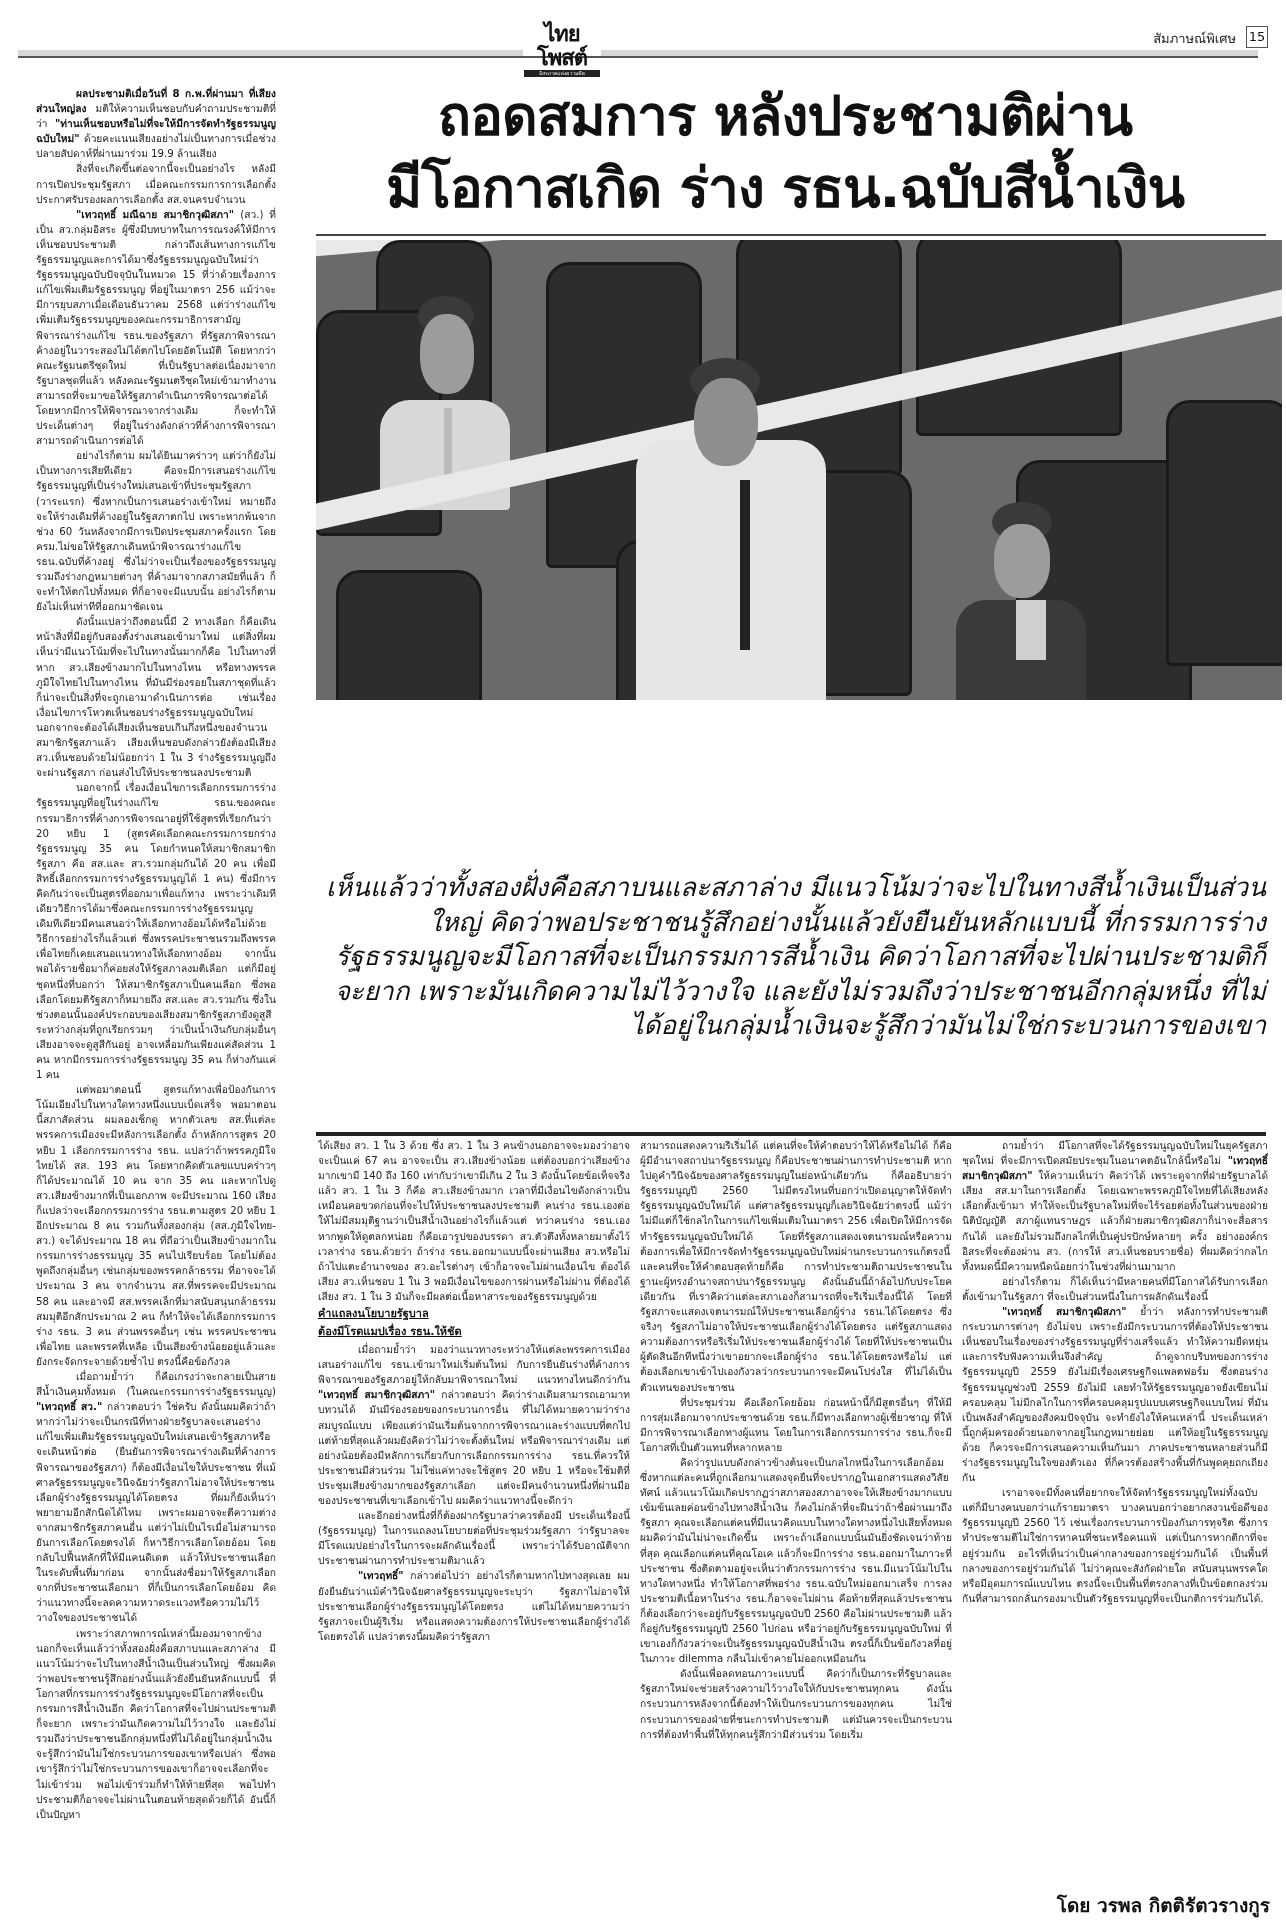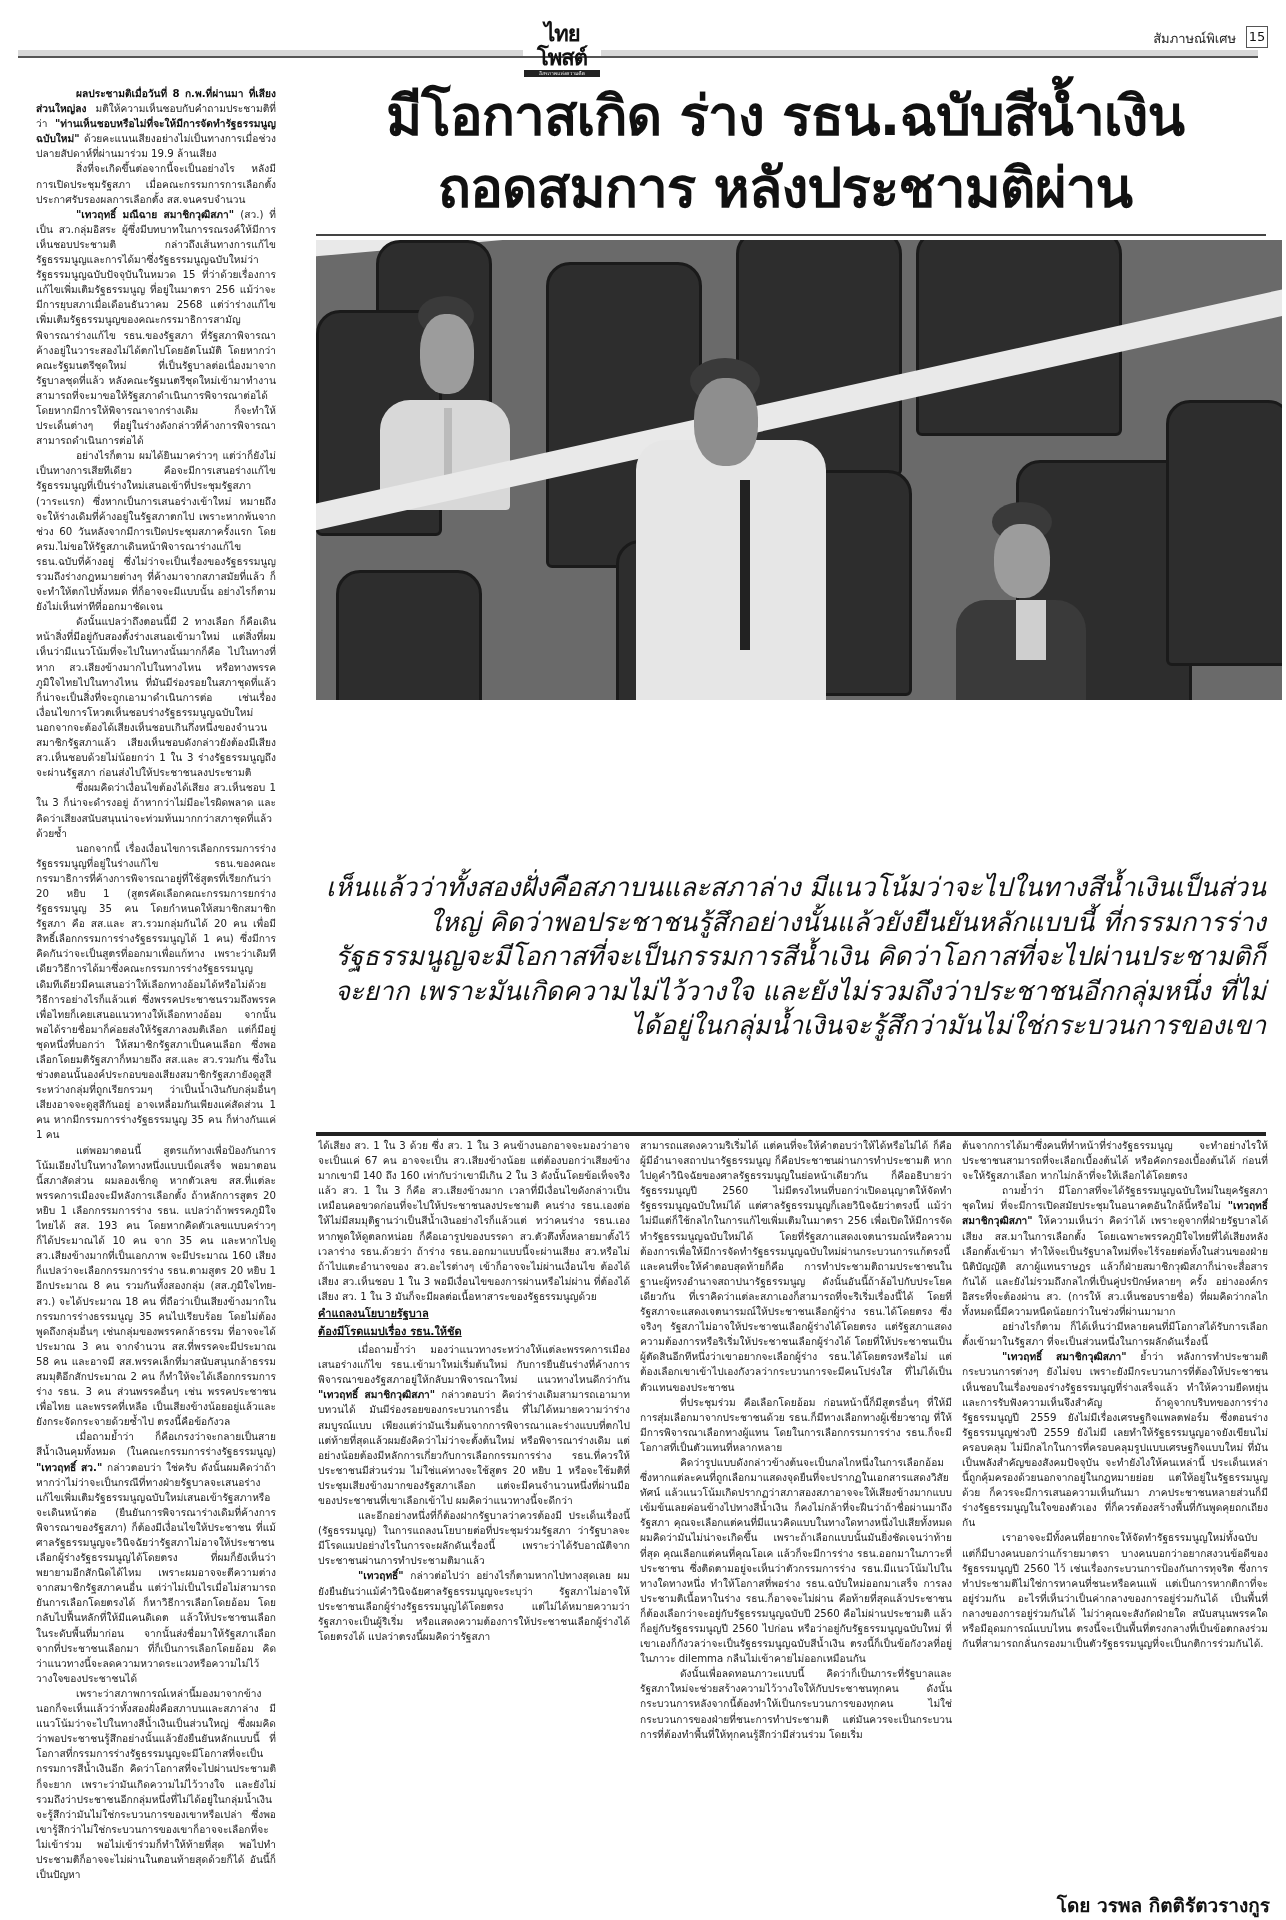--- a/index.html
+++ b/index.html
@@ -55,22 +55,22 @@
   <div class="mast-rule-dark"></div>
   <div class="logo">
     <div class="logo-text">ไทยโพสต์</div>
     <span class="logo-tag">อิสรภาพแห่งความคิด</span>
   </div>
   <div class="section-name">สัมภาษณ์พิเศษ</div>
   <div class="page-number">15</div>
 </header>
 
 <h1 class="headline" style="margin:0;">
+  <div>ถอดสมการ หลังประชามติผ่าน</div>
   <div>มีโอกาสเกิด ร่าง รธน.ฉบับสีน้ำเงิน</div>
-  <div>ถอดสมการ หลังประชามติผ่าน</div>
 </h1>
 <div class="headline-rule"></div>
 
 <div class="photo" title="สมาชิกวุฒิสภาลุกขึ้นอภิปรายในห้องประชุมรัฐสภา">
 
   <div class="band" style="left:-20px;top:-4px;width:420px;height:22px;transform:rotate(-5deg);"></div>
   <div class="seat" style="left:60px;top:0px;width:110px;height:230px;"></div>
   <div class="seat" style="left:230px;top:22px;width:150px;height:300px;"></div>
   <div class="seat" style="left:420px;top:-10px;width:160px;height:240px;"></div>
   <div class="seat" style="left:600px;top:-10px;width:200px;height:200px;"></div>
@@ -107,41 +107,39 @@
 
 <blockquote class="pullquote" style="margin:0;">เห็นแล้วว่าทั้งสองฝั่งคือสภาบนและสภาล่าง มีแนวโน้มว่าจะไปในทางสีน้ำเงินเป็นส่วนใหญ่ คิดว่าพอประชาชนรู้สึกอย่างนั้นแล้วยังยืนยันหลักแบบนี้ ที่กรรมการร่างรัฐธรรมนูญจะมีโอกาสที่จะเป็นกรรมการสีน้ำเงิน คิดว่าโอกาสที่จะไปผ่านประชามติก็จะยาก เพราะมันเกิดความไม่ไว้วางใจ และยังไม่รวมถึงว่าประชาชนอีกกลุ่มหนึ่ง ที่ไม่ได้อยู่ในกลุ่มน้ำเงินจะรู้สึกว่ามันไม่ใช่กระบวนการของเขา</blockquote>
 <div class="pull-rule"></div>
 
 <article class="col col-1" id="col1">
     <p><b>ผลประชามติเมื่อวันที่ 8 ก.พ.ที่ผ่านมา ที่เสียงส่วนใหญ่ลง </b><span>มติให้ความเห็นชอบกับคำถามประชามติที่ว่า </span><b>"ท่านเห็นชอบหรือไม่ที่จะให้มีการจัดทำรัฐธรรมนูญฉบับใหม่" </b><span>ด้วยคะแนนเสียงอย่างไม่เป็นทางการเมื่อช่วงปลายสัปดาห์ที่ผ่านมาร่วม 19.9 ล้านเสียง </span></p>
     <p><span>สิ่งที่จะเกิดขึ้นต่อจากนี้จะเป็นอย่างไร หลังมีการเปิดประชุมรัฐสภา เมื่อคณะกรรมการการเลือกตั้งประกาศรับรองผลการเลือกตั้ง สส.จนครบจำนวน </span></p>
     <p><b>"เทวฤทธิ์ มณีฉาย สมาชิกวุฒิสภา" </b><span>(สว.) ที่เป็น สว.กลุ่มอิสระ ผู้ซึ่งมีบทบาทในการรณรงค์ให้มีการเห็นชอบประชามติ กล่าวถึงเส้นทางการแก้ไขรัฐธรรมนูญและการได้มาซึ่งรัฐธรรมนูญฉบับใหม่ว่า รัฐธรรมนูญฉบับปัจจุบันในหมวด 15 ที่ว่าด้วยเรื่องการแก้ไขเพิ่มเติมรัฐธรรมนูญ ที่อยู่ในมาตรา 256 แม้ว่าจะมีการยุบสภาเมื่อเดือนธันวาคม 2568 แต่ว่าร่างแก้ไขเพิ่มเติมรัฐธรรมนูญของคณะกรรมาธิการสามัญพิจารณาร่างแก้ไข รธน.ของรัฐสภา ที่รัฐสภาพิจารณาค้างอยู่ในวาระสองไม่ได้ตกไปโดยอัตโนมัติ โดยหากว่าคณะรัฐมนตรีชุดใหม่ ที่เป็นรัฐบาลต่อเนื่องมาจากรัฐบาลชุดที่แล้ว หลังคณะรัฐมนตรีชุดใหม่เข้ามาทำงาน สามารถที่จะมาขอให้รัฐสภาดำเนินการพิจารณาต่อได้ โดยหากมีการให้พิจารณาจากร่างเดิม ก็จะทำให้ประเด็นต่างๆ ที่อยู่ในร่างดังกล่าวที่ค้างการพิจารณาสามารถดำเนินการต่อได้ </span></p>
     <p><span>อย่างไรก็ตาม ผมได้ยินมาคร่าวๆ แต่ว่าก็ยังไม่เป็นทางการเสียทีเดียว คือจะมีการเสนอร่างแก้ไขรัฐธรรมนูญที่เป็นร่างใหม่เสนอเข้าที่ประชุมรัฐสภา (วาระแรก) ซึ่งหากเป็นการเสนอร่างเข้าใหม่ หมายถึงจะให้ร่างเดิมที่ค้างอยู่ในรัฐสภาตกไป เพราะหากพ้นจากช่วง 60 วันหลังจากมีการเปิดประชุมสภาครั้งแรก โดย ครม.ไม่ขอให้รัฐสภาเดินหน้าพิจารณาร่างแก้ไข รธน.ฉบับที่ค้างอยู่ ซึ่งไม่ว่าจะเป็นเรื่องของรัฐธรรมนูญรวมถึงร่างกฎหมายต่างๆ ที่ค้างมาจากสภาสมัยที่แล้ว ก็จะทำให้ตกไปทั้งหมด ที่ก็อาจจะมีแบบนั้น อย่างไรก็ตามยังไม่เห็นท่าทีที่ออกมาชัดเจน </span></p>
     <p><span>ดังนั้นแปลว่าถึงตอนนี้มี 2 ทางเลือก ก็คือเดินหน้าสิ่งที่มีอยู่กับสองตั้งร่างเสนอเข้ามาใหม่ แต่สิ่งที่ผมเห็นว่ามีแนวโน้มที่จะไปในทางนั้นมากก็คือ ไปในทางที่หาก สว.เสียงข้างมากไปในทางไหน หรือทางพรรคภูมิใจไทยไปในทางไหน ที่มันมีร่องรอยในสภาชุดที่แล้ว ก็น่าจะเป็นสิ่งที่จะถูกเอามาดำเนินการต่อ เช่นเรื่องเงื่อนไขการโหวตเห็นชอบร่างรัฐธรรมนูญฉบับใหม่ นอกจากจะต้องได้เสียงเห็นชอบเกินกึ่งหนึ่งของจำนวนสมาชิกรัฐสภาแล้ว เสียงเห็นชอบดังกล่าวยังต้องมีเสียง สว.เห็นชอบด้วยไม่น้อยกว่า 1 ใน 3 ร่างรัฐธรรมนูญถึงจะผ่านรัฐสภา ก่อนส่งไปให้ประชาชนลงประชามติ </span></p>
-    <p><span>ซึ่งผมคิดว่าเงื่อนไขต้องได้เสียง สว.เห็นชอบ 1 ใน 3 ก็น่าจะดำรงอยู่ ถ้าหากว่าไม่มีอะไรผิดพลาด และคิดว่าเสียงสนับสนุนน่าจะท่วมท้นมากกว่าสภาชุดที่แล้วด้วยซ้ำ </span></p>
     <p><span>นอกจากนี้ เรื่องเงื่อนไขการเลือกกรรมการร่างรัฐธรรมนูญที่อยู่ในร่างแก้ไข รธน.ของคณะกรรมาธิการที่ค้างการพิจารณาอยู่ที่ใช้สูตรที่เรียกกันว่า 20 หยิบ 1 (สูตรคัดเลือกคณะกรรมการยกร่างรัฐธรรมนูญ 35 คน โดยกำหนดให้สมาชิกสมาชิกรัฐสภา คือ สส.และ สว.รวมกลุ่มกันได้ 20 คน เพื่อมีสิทธิ์เลือกกรรมการร่างรัฐธรรมนูญได้ 1 คน) ซึ่งมีการคิดกันว่าจะเป็นสูตรที่ออกมาเพื่อแก้ทาง เพราะว่าเดิมทีเดียววิธีการได้มาซึ่งคณะกรรมการร่างรัฐธรรมนูญ เดิมทีเดียวมีคนเสนอว่าให้เลือกทางอ้อมได้หรือไม่ด้วยวิธีการอย่างไรก็แล้วแต่ ซึ่งพรรคประชาชนรวมถึงพรรคเพื่อไทยก็เคยเสนอแนวทางให้เลือกทางอ้อม จากนั้นพอได้รายชื่อมาก็ค่อยส่งให้รัฐสภาลงมติเลือก แต่ก็มีอยู่ชุดหนึ่งที่บอกว่า ให้สมาชิกรัฐสภาเป็นคนเลือก ซึ่งพอเลือกโดยมติรัฐสภาก็หมายถึง สส.และ สว.รวมกัน ซึ่งในช่วงตอนนั้นองค์ประกอบของเสียงสมาชิกรัฐสภายังดูสูสี ระหว่างกลุ่มที่ถูกเรียกรวมๆ ว่าเป็นน้ำเงินกับกลุ่มอื่นๆ เสียงอาจจะดูสูสีกันอยู่ อาจเหลื่อมกันเพียงแค่สัดส่วน 1 คน หากมีกรรมการร่างรัฐธรรมนูญ 35 คน ก็ห่างกันแค่ 1 คน </span></p>
     <p><span>แต่พอมาตอนนี้ สูตรแก้ทางเพื่อป้องกันการโน้มเอียงไปในทางใดทางหนึ่งแบบเบ็ดเสร็จ พอมาตอนนี้สภาสัดส่วน ผมลองเช็กดู หากตัวเลข สส.ที่แต่ละพรรคการเมืองจะมีหลังการเลือกตั้ง ถ้าหลักการสูตร 20 หยิบ 1 เลือกกรรมการร่าง รธน. แปลว่าถ้าพรรคภูมิใจไทยได้ สส. 193 คน โดยหากคิดตัวเลขแบบคร่าวๆ ก็ได้ประมาณได้ 10 คน จาก 35 คน และหากไปดู สว.เสียงข้างมากที่เป็นเอกภาพ จะมีประมาณ 160 เสียง ก็แปลว่าจะเลือกกรรมการร่าง รธน.ตามสูตร 20 หยิบ 1 อีกประมาณ 8 คน รวมกันทั้งสองกลุ่ม (สส.ภูมิใจไทย-สว.) จะได้ประมาณ 18 คน ที่ถือว่าเป็นเสียงข้างมากในกรรมการร่างธรรมนูญ 35 คนไปเรียบร้อย โดยไม่ต้องพูดถึงกลุ่มอื่นๆ เช่นกลุ่มของพรรคกล้าธรรม ที่อาจจะได้ประมาณ 3 คน จากจำนวน สส.ที่พรรคจะมีประมาณ 58 คน และอาจมี สส.พรรคเล็กที่มาสนับสนุนกล้าธรรมสมมุติอีกสักประมาณ 2 คน ก็ทำให้จะได้เลือกกรรมการร่าง รธน. 3 คน ส่วนพรรคอื่นๆ เช่น พรรคประชาชน เพื่อไทย และพรรคที่เหลือ เป็นเสียงข้างน้อยอยู่แล้วและยังกระจัดกระจายด้วยซ้ำไป ตรงนี้คือข้อกังวล </span></p>
     <p><span>เมื่อถามย้ำว่า ก็คือเกรงว่าจะกลายเป็นสายสีน้ำเงินคุมทั้งหมด (ในคณะกรรมการร่างรัฐธรรมนูญ) </span><b>"เทวฤทธิ์ สว." </b><span>กล่าวตอบว่า ใช่ครับ ดังนั้นผมคิดว่าถ้าหากว่าไม่ว่าจะเป็นกรณีที่ทางฝ่ายรัฐบาลจะเสนอร่างแก้ไขเพิ่มเติมรัฐธรรมนูญฉบับใหม่เสนอเข้ารัฐสภาหรือจะเดินหน้าต่อ (ยืนยันการพิจารณาร่างเดิมที่ค้างการพิจารณาของรัฐสภา) ก็ต้องมีเงื่อนไขให้ประชาชน ที่แม้ศาลรัฐธรรมนูญจะวินิจฉัยว่ารัฐสภาไม่อาจให้ประชาชนเลือกผู้ร่างรัฐธรรมนูญได้โดยตรง ที่ผมก็ยังเห็นว่าพยายามอีกสักนิดได้ไหม เพราะผมอาจจะตีความต่างจากสมาชิกรัฐสภาคนอื่น แต่ว่าไม่เป็นไรเมื่อไม่สามารถยันการเลือกโดยตรงได้ ก็หาวิธีการเลือกโดยอ้อม โดยกลับไปฟื้นหลักที่ให้มีแคนดิเดต แล้วให้ประชาชนเลือกในระดับพื้นที่มาก่อน จากนั้นส่งชื่อมาให้รัฐสภาเลือกจากที่ประชาชนเลือกมา ที่ก็เป็นการเลือกโดยอ้อม คิดว่าแนวทางนี้จะลดความหวาดระแวงหรือความไม่ไว้วางใจของประชาชนได้ </span></p>
     <p><span>เพราะว่าสภาพการณ์เหล่านี้มองมาจากข้างนอกก็จะเห็นแล้วว่าทั้งสองฝั่งคือสภาบนและสภาล่าง มีแนวโน้มว่าจะไปในทางสีน้ำเงินเป็นส่วนใหญ่ ซึ่งผมคิดว่าพอประชาชนรู้สึกอย่างนั้นแล้วยังยืนยันหลักแบบนี้ ที่โอกาสที่กรรมการร่างรัฐธรรมนูญจะมีโอกาสที่จะเป็นกรรมการสีน้ำเงินอีก คิดว่าโอกาสที่จะไปผ่านประชามติก็จะยาก เพราะว่ามันเกิดความไม่ไว้วางใจ และยังไม่รวมถึงว่าประชาชนอีกกลุ่มหนึ่งที่ไม่ได้อยู่ในกลุ่มน้ำเงินจะรู้สึกว่ามันไม่ใช่กระบวนการของเขาหรือเปล่า ซึ่งพอเขารู้สึกว่าไม่ใช่กระบวนการของเขาก็อาจจะเลือกที่จะไม่เข้าร่วม พอไม่เข้าร่วมก็ทำให้ท้ายที่สุด พอไปทำประชามติก็อาจจะไม่ผ่านในตอนท้ายสุดด้วยก็ได้ อันนี้ก็เป็นปัญหา </span></p>
   </article>
 <article class="col col-2" id="col2">
     <p class="noindent"><span>ได้เสียง สว. 1 ใน 3 ด้วย ซึ่ง สว. 1 ใน 3 คนข้างนอกอาจจะมองว่าอาจจะเป็นแค่ 67 คน อาจจะเป็น สว.เสียงข้างน้อย แต่ต้องบอกว่าเสียงข้างมากเขามี 140 ถึง 160 เท่ากับว่าเขามีเกิน 2 ใน 3 ดังนั้นโดยข้อเท็จจริงแล้ว สว. 1 ใน 3 ก็คือ สว.เสียงข้างมาก เวลาที่มีเงื่อนไขดังกล่าวเป็นเหมือนคอขวดก่อนที่จะไปให้ประชาชนลงประชามติ คนร่าง รธน.เองต่อให้ไม่มีสมมุติฐานว่าเป็นสีน้ำเงินอย่างไรก็แล้วแต่ ทว่าคนร่าง รธน.เองหากพูดให้ดูตลกหน่อย ก็คือเอารูปของบรรดา สว.ตัวตึงทั้งหลายมาตั้งไว้เวลาร่าง รธน.ด้วยว่า ถ้าร่าง รธน.ออกมาแบบนี้จะผ่านเสียง สว.หรือไม่ ถ้าไปแตะอำนาจของ สว.อะไรต่างๆ เข้าก็อาจจะไม่ผ่านเงื่อนไข ต้องได้เสียง สว.เห็นชอบ 1 ใน 3 พอมีเงื่อนไขของการผ่านหรือไม่ผ่าน ที่ต้องได้เสียง สว. 1 ใน 3 มันก็จะมีผลต่อเนื้อหาสาระของรัฐธรรมนูญด้วย </span></p>
     <div class="subhead">คำแถลงนโยบายรัฐบาล</div>
     <div class="subhead">ต้องมีโรดแมปเรื่อง รธน.ให้ชัด</div>
     <p><span>เมื่อถามย้ำว่า มองว่าแนวทางระหว่างให้แต่ละพรรคการเมืองเสนอร่างแก้ไข รธน.เข้ามาใหม่เริ่มต้นใหม่ กับการยืนยันร่างที่ค้างการพิจารณาของรัฐสภาอยู่ให้กลับมาพิจารณาใหม่ แนวทางไหนดีกว่ากัน </span><b>"เทวฤทธิ์ สมาชิกวุฒิสภา" </b><span>กล่าวตอบว่า คิดว่าร่างเดิมสามารถเอามาทบทวนได้ มันมีร่องรอยของกระบวนการอื่น ที่ไม่ได้หมายความว่าร่างสมบูรณ์แบบ เพียงแต่ว่ามันเริ่มต้นจากการพิจารณาและร่างแบบที่ตกไป แต่ท้ายที่สุดแล้วผมยังคิดว่าไม่ว่าจะตั้งต้นใหม่ หรือพิจารณาร่างเดิม แต่อย่างน้อยต้องมีหลักการเกี่ยวกับการเลือกกรรมการร่าง รธน.ที่ควรให้ประชาชนมีส่วนร่วม ไม่ใช่แค่ทางจะใช้สูตร 20 หยิบ 1 หรือจะใช้มติที่ประชุมเสียงข้างมากของรัฐสภาเลือก แต่จะมีคนจำนวนหนึ่งที่ผ่านมือของประชาชนที่เขาเลือกเข้าไป ผมคิดว่าแนวทางนี้จะดีกว่า </span></p>
     <p><span>และอีกอย่างหนึ่งที่ก็ต้องฝากรัฐบาลว่าควรต้องมี ประเด็นเรื่องนี้ (รัฐธรรมนูญ) ในการแถลงนโยบายต่อที่ประชุมร่วมรัฐสภา ว่ารัฐบาลจะมีโรดแมปอย่างไรในการจะผลักดันเรื่องนี้ เพราะว่าได้รับอาณัติจากประชาชนผ่านการทำประชามติมาแล้ว </span></p>
     <p><b>"เทวฤทธิ์" </b><span>กล่าวต่อไปว่า อย่างไรก็ตามหากไปทางสุดเลย ผมยังยืนยันว่าแม้คำวินิจฉัยศาลรัฐธรรมนูญจะระบุว่า รัฐสภาไม่อาจให้ประชาชนเลือกผู้ร่างรัฐธรรมนูญได้โดยตรง แต่ไม่ได้หมายความว่ารัฐสภาจะเป็นผู้ริเริ่ม หรือแสดงความต้องการให้ประชาชนเลือกผู้ร่างได้โดยตรงได้ แปลว่าตรงนี้ผมคิดว่ารัฐสภา </span></p>
   </article>
 <article class="col col-3" id="col3">
     <p class="noindent"><span>สามารถแสดงความริเริ่มได้ แต่คนที่จะให้คำตอบว่าให้ได้หรือไม่ได้ ก็คือผู้มีอำนาจสถาปนารัฐธรรมนูญ ก็คือประชาชนผ่านการทำประชามติ หากไปดูคำวินิจฉัยของศาลรัฐธรรมนูญในย่อหน้าเดียวกัน ก็คืออธิบายว่ารัฐธรรมนูญปี 2560 ไม่มีตรงไหนที่บอกว่าเปิดอนุญาตให้จัดทำรัฐธรรมนูญฉบับใหม่ได้ แต่ศาลรัฐธรรมนูญก็เลยวินิจฉัยว่าตรงนี้ แม้ว่าไม่มีแต่ก็ใช้กลไกในการแก้ไขเพิ่มเติมในมาตรา 256 เพื่อเปิดให้มีการจัดทำรัฐธรรมนูญฉบับใหม่ได้ โดยที่รัฐสภาแสดงเจตนารมณ์หรือความต้องการเพื่อให้มีการจัดทำรัฐธรรมนูญฉบับใหม่ผ่านกระบวนการแก้ตรงนี้ และคนที่จะให้คำตอบสุดท้ายก็คือ การทำประชามติถามประชาชนในฐานะผู้ทรงอำนาจสถาปนารัฐธรรมนูญ ดังนั้นอันนี้ถ้าล้อไปกับประโยคเดียวกัน ที่เราคิดว่าแต่ละสภาเองก็สามารถที่จะริเริ่มเรื่องนี้ได้ โดยที่รัฐสภาจะแสดงเจตนารมณ์ให้ประชาชนเลือกผู้ร่าง รธน.ได้โดยตรง ซึ่งจริงๆ รัฐสภาไม่อาจให้ประชาชนเลือกผู้ร่างได้โดยตรง แต่รัฐสภาแสดงความต้องการหรือริเริ่มให้ประชาชนเลือกผู้ร่างได้ โดยที่ให้ประชาชนเป็นผู้ตัดสินอีกทีหนึ่งว่าเขาอยากจะเลือกผู้ร่าง รธน.ได้โดยตรงหรือไม่ แต่ต้องเลือกเขาเข้าไปเองกังวลว่ากระบวนการจะมีคนโปร่งใส ที่ไม่ได้เป็นตัวแทนของประชาชน </span></p>
     <p><span>ที่ประชุมร่วม คือเลือกโดยอ้อม ก่อนหน้านี้ก็มีสูตรอื่นๆ ที่ให้มีการสุ่มเลือกมาจากประชาชนด้วย รธน.ก็มีทางเลือกทางผู้เชี่ยวชาญ ที่ให้มีการพิจารณาเลือกทางผู้แทน โดยในการเลือกกรรมการร่าง รธน.ก็จะมีโอกาสที่เป็นตัวแทนที่หลากหลาย </span></p>
     <p><span>คิดว่ารูปแบบดังกล่าวข้างต้นจะเป็นกลไกหนึ่งในการเลือกอ้อมซึ่งหากแต่ละคนที่ถูกเลือกมาแสดงจุดยืนที่จะปรากฏในเอกสารแสดงวิสัยทัศน์ แล้วแนวโน้มเกิดปรากฏว่าสภาสองสภาอาจจะให้เสียงข้างมากแบบเข้มข้นเลยค่อนข้างไปทางสีน้ำเงิน ก็คงไม่กล้าที่จะฝืนว่าถ้าชื่อผ่านมาถึงรัฐสภา คุณจะเลือกแต่คนที่มีแนวคิดแบบในทางใดทางหนึ่งไปเสียทั้งหมด ผมคิดว่ามันไม่น่าจะเกิดขึ้น เพราะถ้าเลือกแบบนั้นมันยิ่งชัดเจนว่าท้ายที่สุด คุณเลือกแต่คนที่คุณโอเค แล้วก็จะมีการร่าง รธน.ออกมาในภาวะที่ประชาชน ซึ่งติดตามอยู่จะเห็นว่าตัวกรรมการร่าง รธน.มีแนวโน้มไปในทางใดทางหนึ่ง ทำให้โอกาสที่พอร่าง รธน.ฉบับใหม่ออกมาเสร็จ การลงประชามติเนื้อหาในร่าง รธน.ก็อาจจะไม่ผ่าน คือท้ายที่สุดแล้วประชาชนก็ต้องเลือกว่าจะอยู่กับรัฐธรรมนูญฉบับปี 2560 คือไม่ผ่านประชามติ แล้วก็อยู่กับรัฐธรรมนูญปี 2560 ไปก่อน หรือว่าอยู่กับรัฐธรรมนูญฉบับใหม่ ที่เขาเองก็กังวลว่าจะเป็นรัฐธรรมนูญฉบับสีน้ำเงิน ตรงนี้ก็เป็นข้อกังวลที่อยู่ในภาวะ dilemma กลืนไม่เข้าคายไม่ออกเหมือนกัน </span></p>
     <p><span>ดังนั้นเพื่อลดทอนภาวะแบบนี้ คิดว่าก็เป็นภาระที่รัฐบาลและรัฐสภาใหม่จะช่วยสร้างความไว้วางใจให้กับประชาชนทุกคน ดังนั้นกระบวนการหลังจากนี้ต้องทำให้เป็นกระบวนการของทุกคน ไม่ใช่กระบวนการของฝ่ายที่ชนะการทำประชามติ แต่มันควรจะเป็นกระบวนการที่ต้องทำพื้นที่ให้ทุกคนรู้สึกว่ามีส่วนร่วม โดยเริ่ม </span></p>
   </article>
 <article class="col col-4" id="col4">
-    <p class="noindent"><span>ต้นจากการได้มาซึ่งคนที่ทำหน้าที่ร่างรัฐธรรมนูญ จะทำอย่างไรให้ประชาชนสามารถที่จะเลือกเบื้องต้นได้ หรือคัดกรองเบื้องต้นได้ ก่อนที่จะให้รัฐสภาเลือก หากไม่กล้าที่จะให้เลือกได้โดยตรง </span></p>
     <p><span>ถามย้ำว่า มีโอกาสที่จะได้รัฐธรรมนูญฉบับใหม่ในยุครัฐสภาชุดใหม่ ที่จะมีการเปิดสมัยประชุมในอนาคตอันใกล้นี้หรือไม่ </span><b>"เทวฤทธิ์ สมาชิกวุฒิสภา" </b><span>ให้ความเห็นว่า คิดว่าได้ เพราะดูจากที่ฝ่ายรัฐบาลได้เสียง สส.มาในการเลือกตั้ง โดยเฉพาะพรรคภูมิใจไทยที่ได้เสียงหลังเลือกตั้งเข้ามา ทำให้จะเป็นรัฐบาลใหม่ที่จะไร้รอยต่อทั้งในส่วนของฝ่ายนิติบัญญัติ สภาผู้แทนราษฎร แล้วก็ฝ่ายสมาชิกวุฒิสภาก็น่าจะสื่อสารกันได้ และยังไม่รวมถึงกลไกที่เป็นคู่ปรปักษ์หลายๆ ครั้ง อย่างองค์กรอิสระที่จะต้องผ่าน สว. (การให้ สว.เห็นชอบรายชื่อ) ที่ผมคิดว่ากลไกทั้งหมดนี้มีความหนืดน้อยกว่าในช่วงที่ผ่านมามาก </span></p>
     <p><span>อย่างไรก็ตาม ก็ได้เห็นว่ามีหลายคนที่มีโอกาสได้รับการเลือกตั้งเข้ามาในรัฐสภา ที่จะเป็นส่วนหนึ่งในการผลักดันเรื่องนี้ </span></p>
     <p><b>"เทวฤทธิ์ สมาชิกวุฒิสภา" </b><span>ย้ำว่า หลังการทำประชามติกระบวนการต่างๆ ยังไม่จบ เพราะยังมีกระบวนการที่ต้องให้ประชาชนเห็นชอบในเรื่องของร่างรัฐธรรมนูญที่ร่างเสร็จแล้ว ทำให้ความยืดหยุ่นและการรับฟังความเห็นจึงสำคัญ ถ้าดูจากบริบทของการร่างรัฐธรรมนูญปี 2559 ยังไม่มีเรื่องเศรษฐกิจแพลตฟอร์ม ซึ่งตอนร่างรัฐธรรมนูญช่วงปี 2559 ยังไม่มี เลยทำให้รัฐธรรมนูญอาจยังเขียนไม่ครอบคลุม ไม่มีกลไกในการที่ครอบคลุมรูปแบบเศรษฐกิจแบบใหม่ ที่มันเป็นพลังสำคัญของสังคมปัจจุบัน จะทำยังไงให้คนเหล่านี้ ประเด็นเหล่านี้ถูกคุ้มครองด้วยนอกจากอยู่ในกฎหมายย่อย แต่ให้อยู่ในรัฐธรรมนูญด้วย ก็ควรจะมีการเสนอความเห็นกันมา ภาคประชาชนหลายส่วนก็มีร่างรัฐธรรมนูญในใจของตัวเอง ที่ก็ควรต้องสร้างพื้นที่กันพูดคุยถกเถียงกัน </span></p>
     <p><span>เราอาจจะมีทั้งคนที่อยากจะให้จัดทำรัฐธรรมนูญใหม่ทั้งฉบับ แต่ก็มีบางคนบอกว่าแก้รายมาตรา บางคนบอกว่าอยากสงวนข้อดีของรัฐธรรมนูญปี 2560 ไว้ เช่นเรื่องกระบวนการป้องกันการทุจริต ซึ่งการทำประชามติไม่ใช่การหาคนที่ชนะหรือคนแพ้ แต่เป็นการหากติกาที่จะอยู่ร่วมกัน อะไรที่เห็นว่าเป็นค่ากลางของการอยู่ร่วมกันได้ เป็นพื้นที่กลางของการอยู่ร่วมกันได้ ไม่ว่าคุณจะสังกัดฝ่ายใด สนับสนุนพรรคใด หรือมีอุดมการณ์แบบไหน ตรงนี้จะเป็นพื้นที่ตรงกลางที่เป็นข้อตกลงร่วมกันที่สามารถกลั่นกรองมาเป็นตัวรัฐธรรมนูญที่จะเป็นกติการร่วมกันได้. </span></p>
   </article>
 
 <div class="byline">โดย วรพล กิตติรัตวรางกูร</div>
 
 </body></html>

